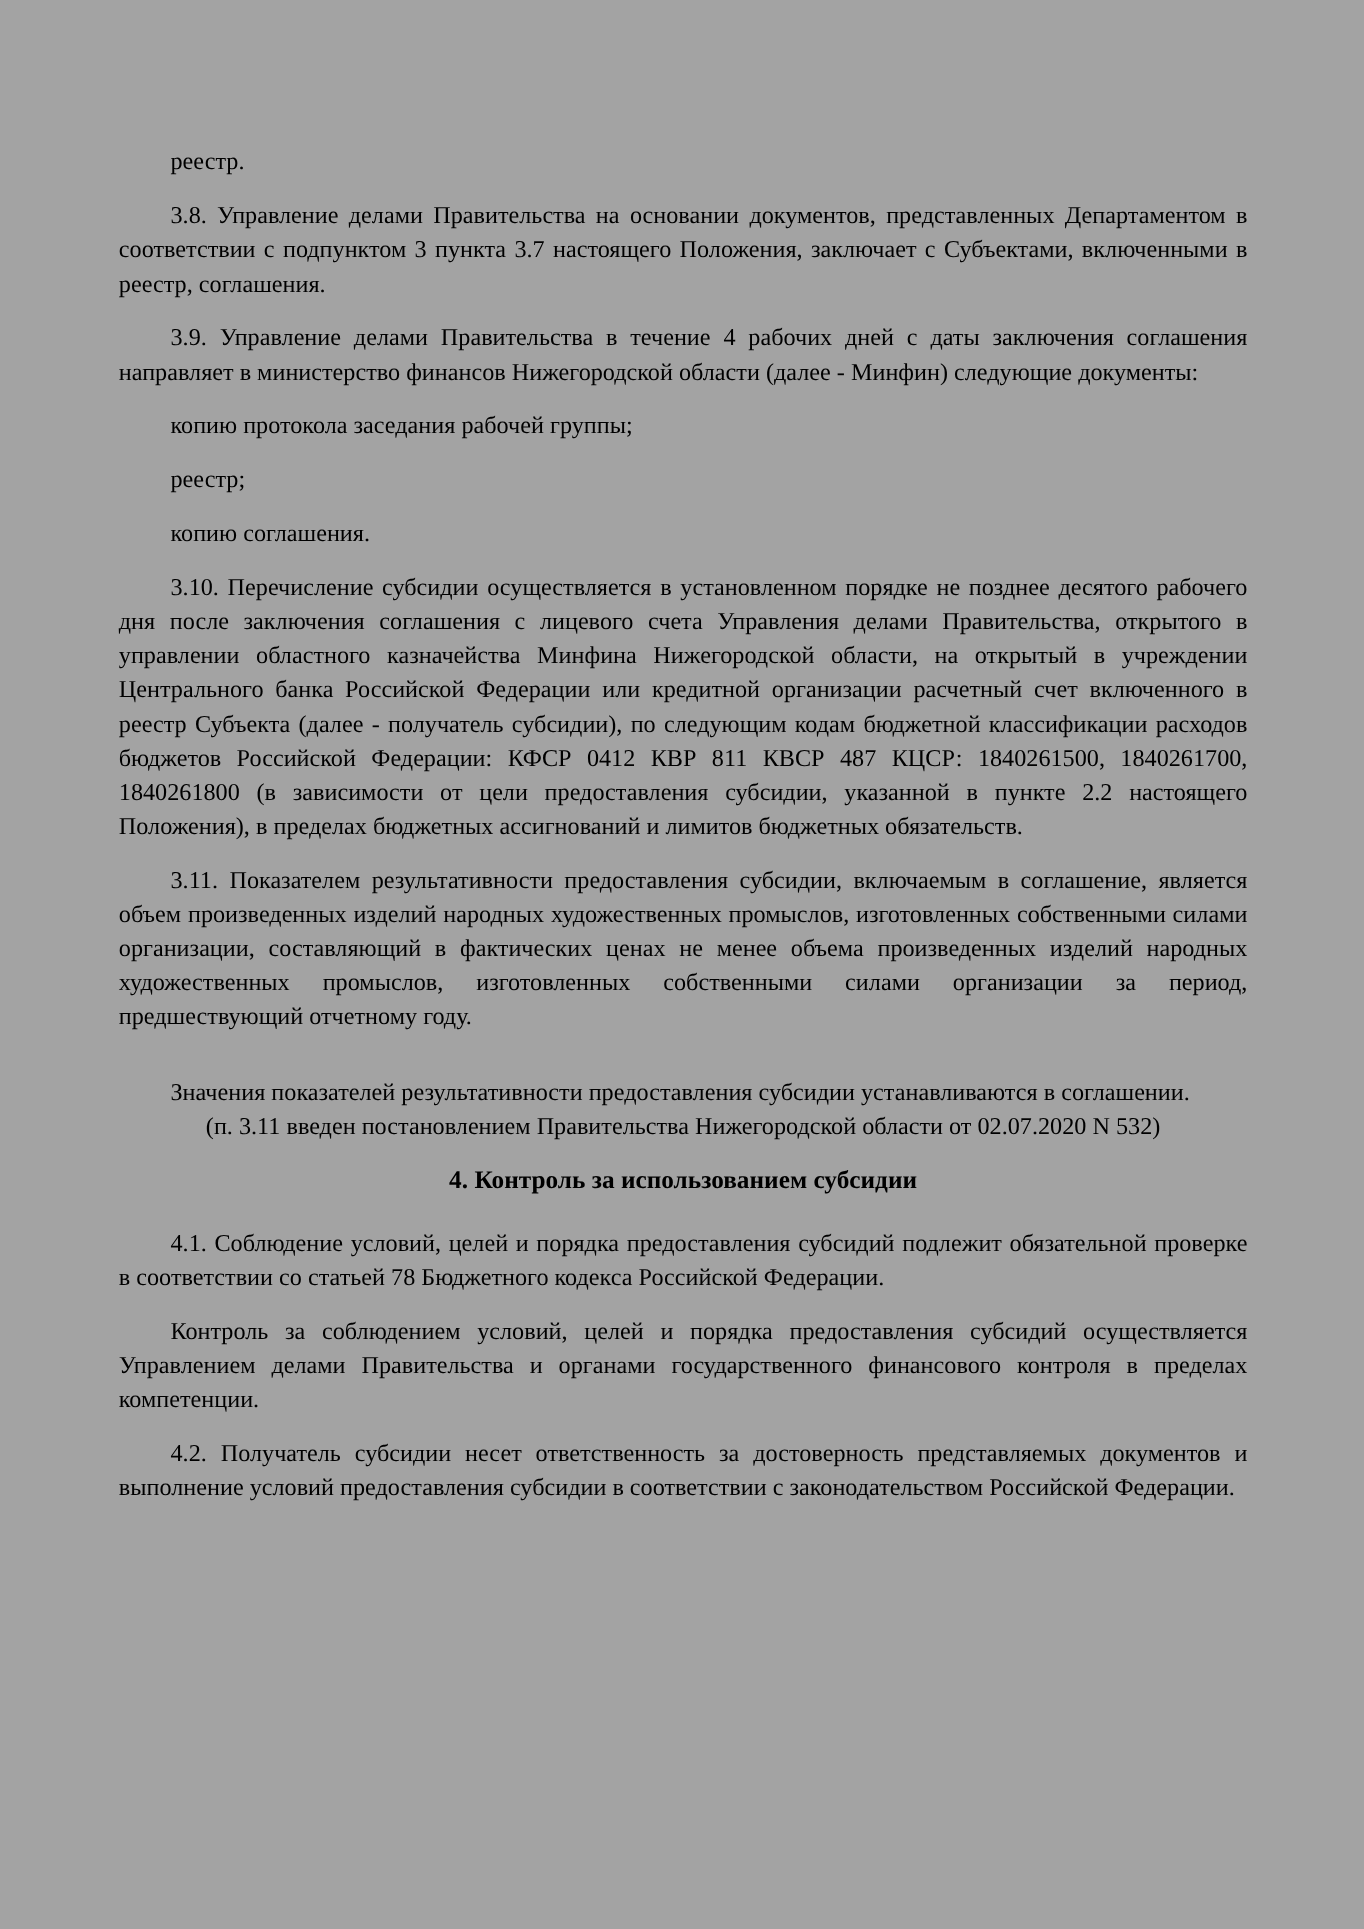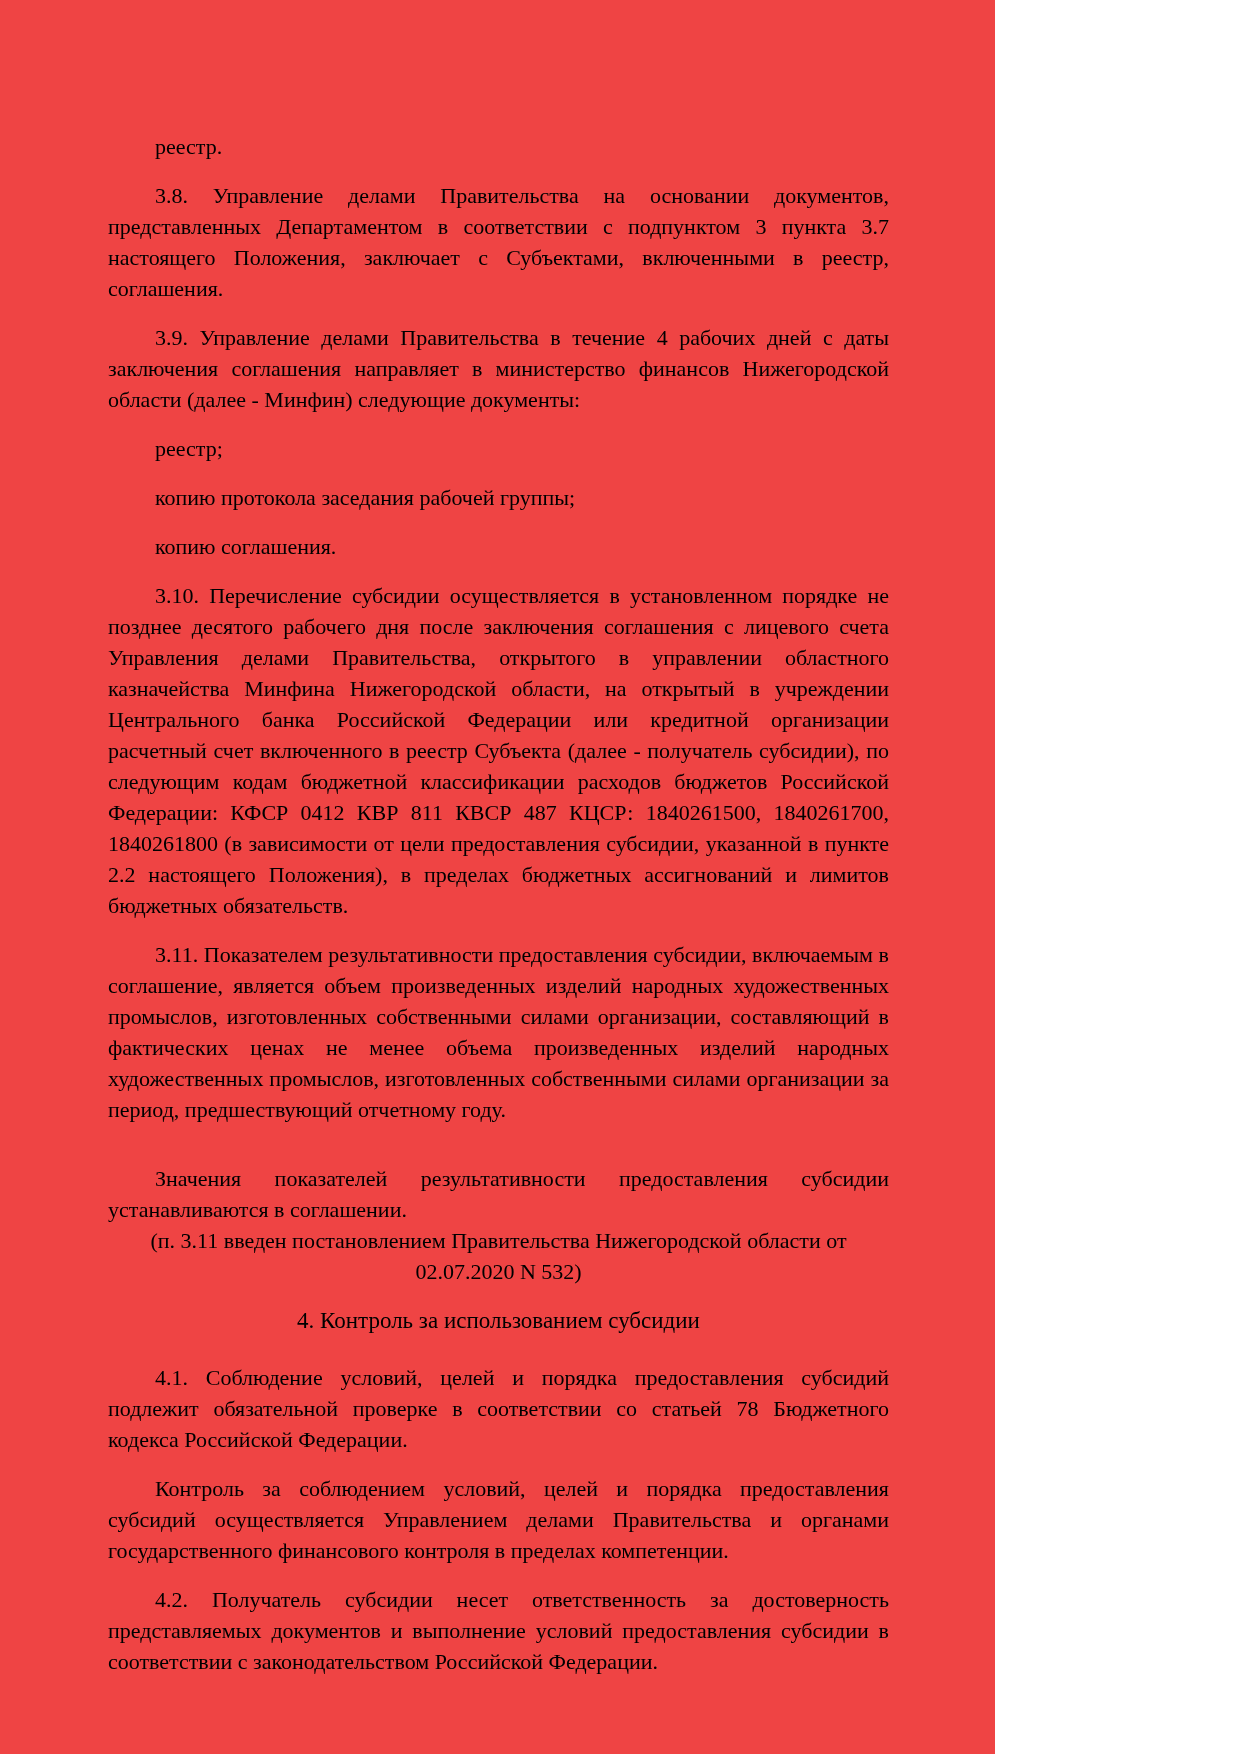--- a/index.html
+++ b/index.html
@@ -10,61 +10,61 @@
     width: 1240px;
     min-height: 1754px;
     background: #ffffff;
     color: #000000;
     font-family: "Liberation Serif", "DejaVu Serif", serif;
     font-size: 22px;
     line-height: 31px;
   }
   .page {
     box-sizing: border-box;
-    width: 995px;
+    width: 1240px;
     min-height: 1754px;
     padding: 131px 106px 60px 108px;
-    background: #ef4444;
+    background: #a3a3a3;
   }
   p.para {
     margin: 0 0 18px 0;
     text-indent: 47px;
     text-align: justify;
   }
   p.para.no-gap {
     margin-bottom: 0;
     margin-top: 38px;
   }
   p.note {
     margin: 0 0 18px 0;
     text-indent: 0;
     text-align: center;
   }
   h2.heading {
     font-size: 23px;
     line-height: 31px;
-    font-weight: normal;
+    font-weight: bold;
     text-align: center;
     margin: 8px 0 26px 0;
   }
 </style>
 </head>
 <body>
 
 <div class="page">
 
   <p class="para">реестр.</p>
 
   <p class="para">3.8. Управление делами Правительства на основании документов, представленных Департаментом в соответствии с подпунктом 3 пункта 3.7 настоящего Положения, заключает с Субъектами, включенными в реестр, соглашения.</p>
 
   <p class="para">3.9. Управление делами Правительства в течение 4 рабочих дней с даты заключения соглашения направляет в министерство финансов Нижегородской области (далее - Минфин) следующие документы:</p>
 
+  <p class="para">копию протокола заседания рабочей группы;</p>
+
   <p class="para">реестр;</p>
-
-  <p class="para">копию протокола заседания рабочей группы;</p>
 
   <p class="para">копию соглашения.</p>
 
   <p class="para">3.10. Перечисление субсидии осуществляется в установленном порядке не позднее десятого рабочего дня после заключения соглашения с лицевого счета Управления делами Правительства, открытого в управлении областного казначейства Минфина Нижегородской области, на открытый в учреждении Центрального банка Российской Федерации или кредитной организации расчетный счет включенного в реестр Субъекта (далее - получатель субсидии), по следующим кодам бюджетной классификации расходов бюджетов Российской Федерации: КФСР 0412 КВР 811 КВСР 487 КЦСР: 1840261500, 1840261700, 1840261800 (в зависимости от цели предоставления субсидии, указанной в пункте 2.2 настоящего Положения), в пределах бюджетных ассигнований и лимитов бюджетных обязательств.</p>
 
   <p class="para">3.11. Показателем результативности предоставления субсидии, включаемым в соглашение, является объем произведенных изделий народных художественных промыслов, изготовленных собственными силами организации, составляющий в фактических ценах не менее объема произведенных изделий народных художественных промыслов, изготовленных собственными силами организации за период, предшествующий отчетному году.</p>
 
   <p class="para no-gap">Значения показателей результативности предоставления субсидии устанавливаются в соглашении.</p>
 
   <p class="note">(п. 3.11 введен постановлением Правительства Нижегородской области от 02.07.2020 N 532)</p>

